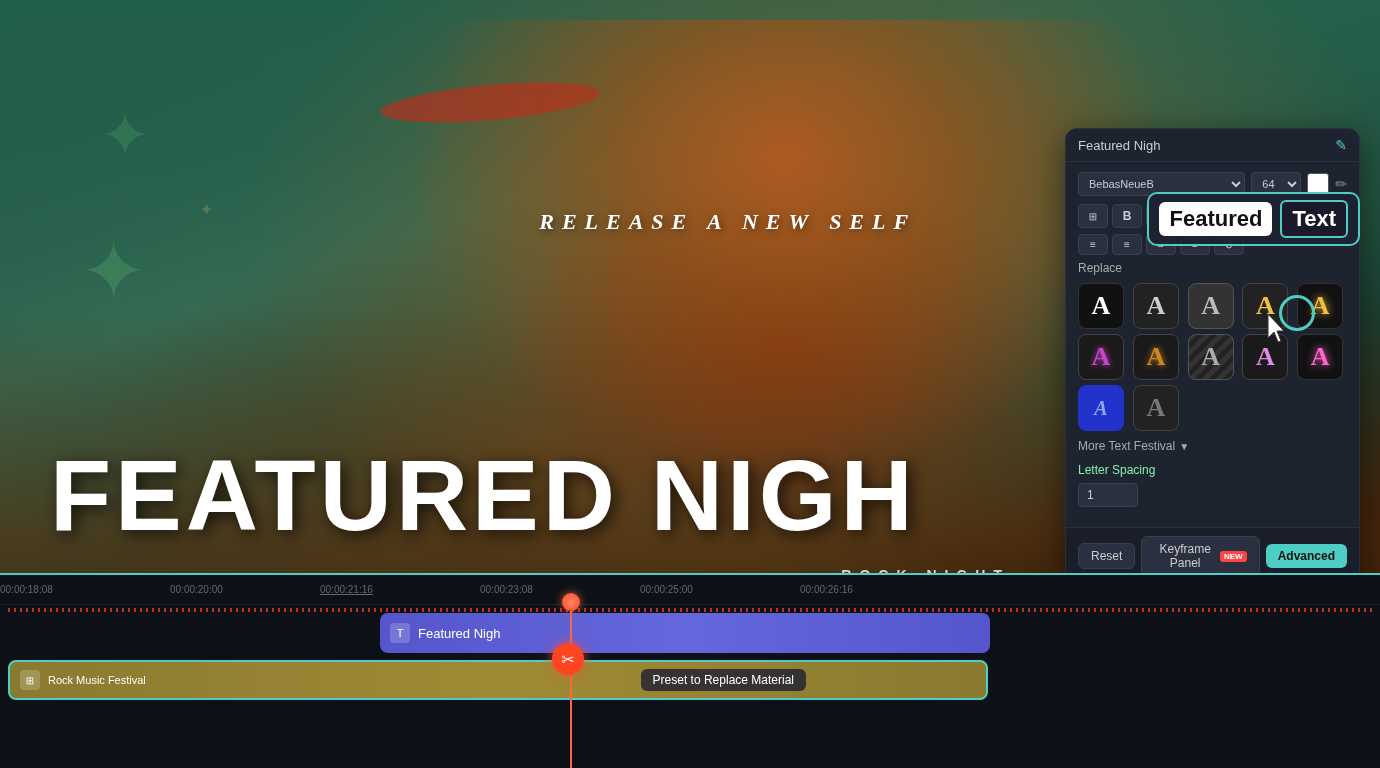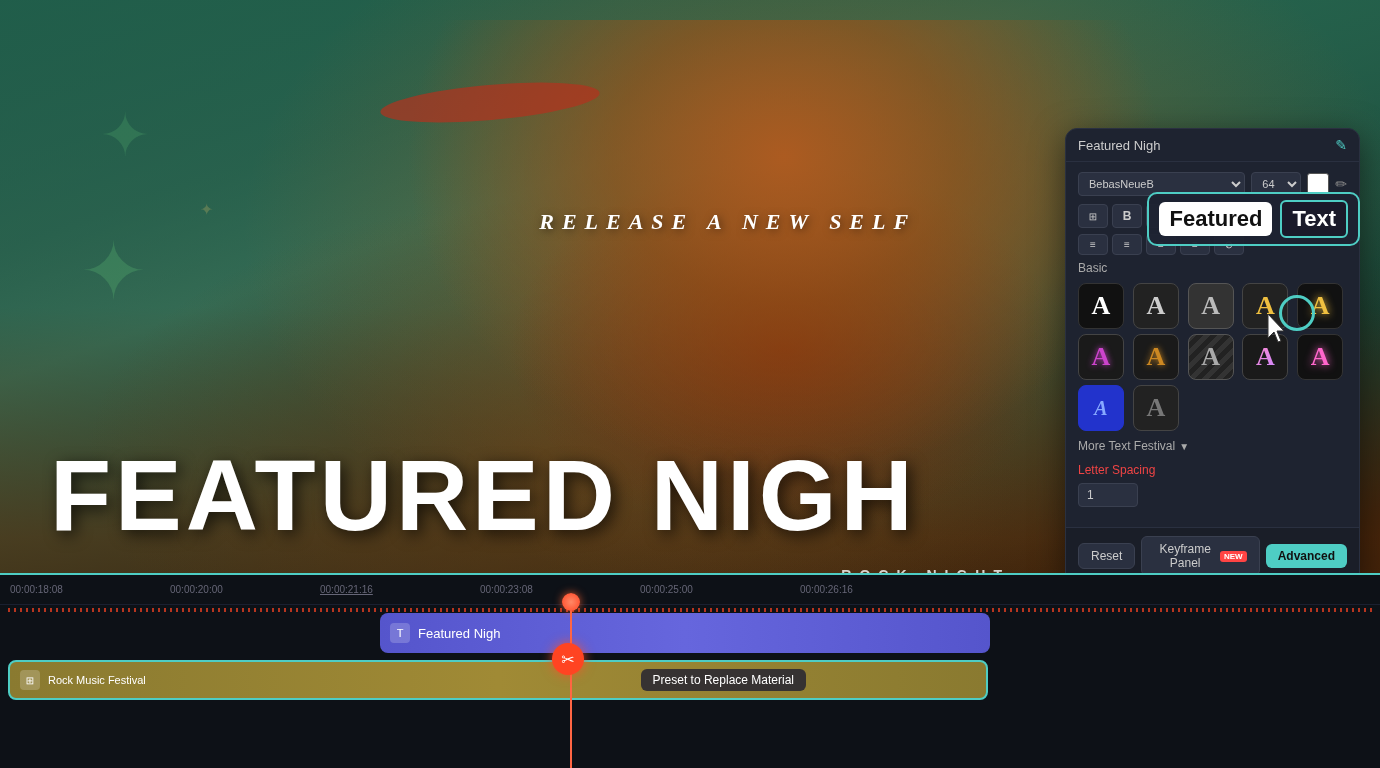--- a/index.html
+++ b/index.html
@@ -308,21 +308,21 @@
       cursor: pointer;
       margin-bottom: 10px;
     }
 
     .more-options-arrow {
       font-size: 10px;
     }
 
     
     .letter-spacing-label {
-      color: #ef4444;
+      color: #86efac;
       font-size: 12px;
       margin-bottom: 6px;
     }
 
     .letter-spacing-value {
       background: #2a3040;
       color: #ccc;
       border: 1px solid #3a4050;
       border-radius: 4px;
       padding: 4px 8px;
@@ -653,21 +653,21 @@
     
     <div class="format-row">
       <button class="format-btn icon-btn">≡</button>
       <button class="format-btn icon-btn">≡</button>
       <button class="format-btn icon-btn">≡</button>
       <button class="format-btn icon-btn">≡</button>
       <button class="format-btn icon-btn">⊘</button>
     </div>
 
     
-    <div class="preset-label">Basic</div>
+    <div class="preset-label">Replace</div>
 
     
     <div class="preset-grid">
       <div class="preset-item p1">A</div>
       <div class="preset-item p2">A</div>
       <div class="preset-item p3">A</div>
       <div class="preset-item p4" style="color:#f0c040;">A</div>
       <div class="preset-item p5" style="color:#f0c040;text-shadow:0 0 8px #f0c040;">A</div>
       <div class="preset-item p6" style="color:#cc44cc;text-shadow:0 0 6px #cc44cc;">A</div>
       <div class="preset-item p7" style="color:#cc8822;">A</div>
@@ -706,21 +706,21 @@
 <div class="cursor-overlay" style="top:310px;right:80px;">
   <svg class="cursor-svg" viewBox="0 0 40 40" fill="none" xmlns="http://www.w3.org/2000/svg">
     <path d="M8 4 L8 28 L14 22 L18 32 L21 31 L17 21 L24 21 Z" fill="white" stroke="#333" stroke-width="1"></path>
   </svg>
 </div>
 
 <div class="timeline">
   <div class="timeline-inner">
 
     <div class="time-ruler">
-      <span class="time-tick" style="left:10px;">00:00:18:08</span>
+      <span class="time-tick" style="left:0;">00:00:18:08</span>
       <span class="time-tick" style="left:170px;">00:00:20:00</span>
       <span class="time-tick" style="left:320px;text-decoration:underline;">00:00:21:16</span>
       <span class="time-tick" style="left:480px;">00:00:23:08</span>
       <span class="time-tick" style="left:640px;">00:00:25:00</span>
       <span class="time-tick" style="left:800px;">00:00:26:16</span>
     </div>
 
     <div class="timeline-wave"></div>
 
     <div class="track-area">

